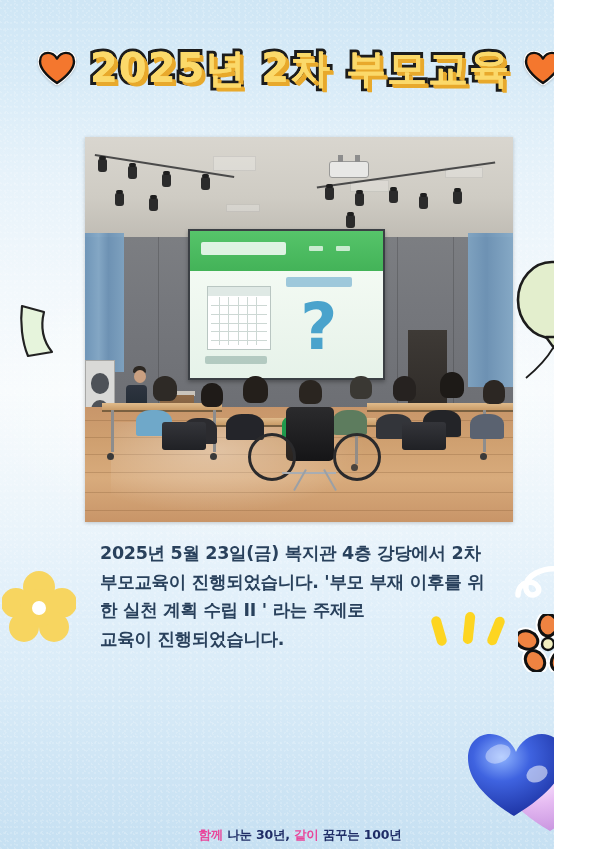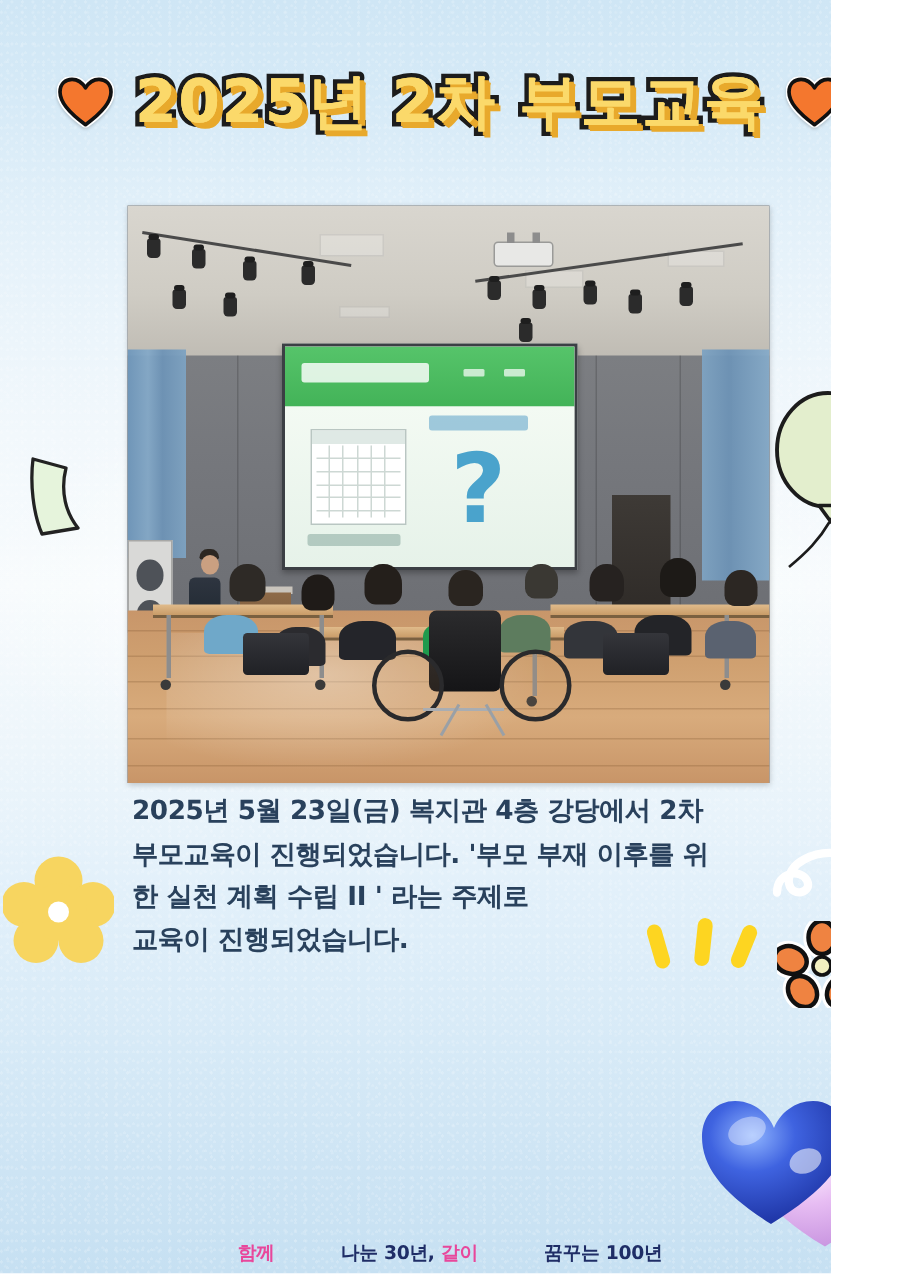--- a/index.html
+++ b/index.html
@@ -195,21 +195,21 @@
     left:88px; top:527px;
     width:432px;
     font-family:"DejaVu Sans", sans-serif;
     font-weight:600;
     font-size:17.5px;
     line-height:28.5px;
     color:#29415c;
     letter-spacing:-.3px;
     z-index:6;
   }
-  #body-text p{ margin:0; white-space:pre-wrap; }
+  #body-text p{ margin:12px; white-space:pre-wrap; }
 
   
   .deco{ position:absolute; z-index:5; }
 
   #ribbon{ left:14px; top:300px; width:44px; height:62px; }
   #balloon{ left:512px; top:258px; width:84px; height:122px; }
   #flower-yellow{ left:2px; top:570px; width:74px; height:72px; }
   #squiggle{ left:514px; top:557px; width:78px; height:48px; }
   #flower-orange{ left:518px; top:614px; width:60px; height:58px; }
   #sparkles{ left:428px; top:608px; width:82px; height:48px; }
@@ -228,21 +228,21 @@
     text-align:center; font-family:"DejaVu Sans", sans-serif;
     font-weight:700; font-size:9px; color:#3a3a3a; margin-top:1px;
   }
   #footer-texts{ display:flex; flex-direction:column; align-items:flex-start; }
   #tagline{
     font-family:"DejaVu Sans", sans-serif; font-weight:700;
     font-size:12.5px; letter-spacing:-.2px; line-height:1.25;
     white-space:nowrap; margin-bottom:2px;
   }
   .tag-pink{ color:#e8479b;text-align:right; }
-  .tag-navy{ color:#1f2d66;padding-left:40px; }
+  .tag-navy{ color:#1f2d66; }
   #org-name{
     font-family:"DejaVu Sans", sans-serif; font-weight:700;
     font-size:24px; letter-spacing:-1.2px; line-height:1.1;
     color:#15181f; white-space:nowrap;
   }
 </style>
 </head>
 <body>
 
 <div id="poster">

